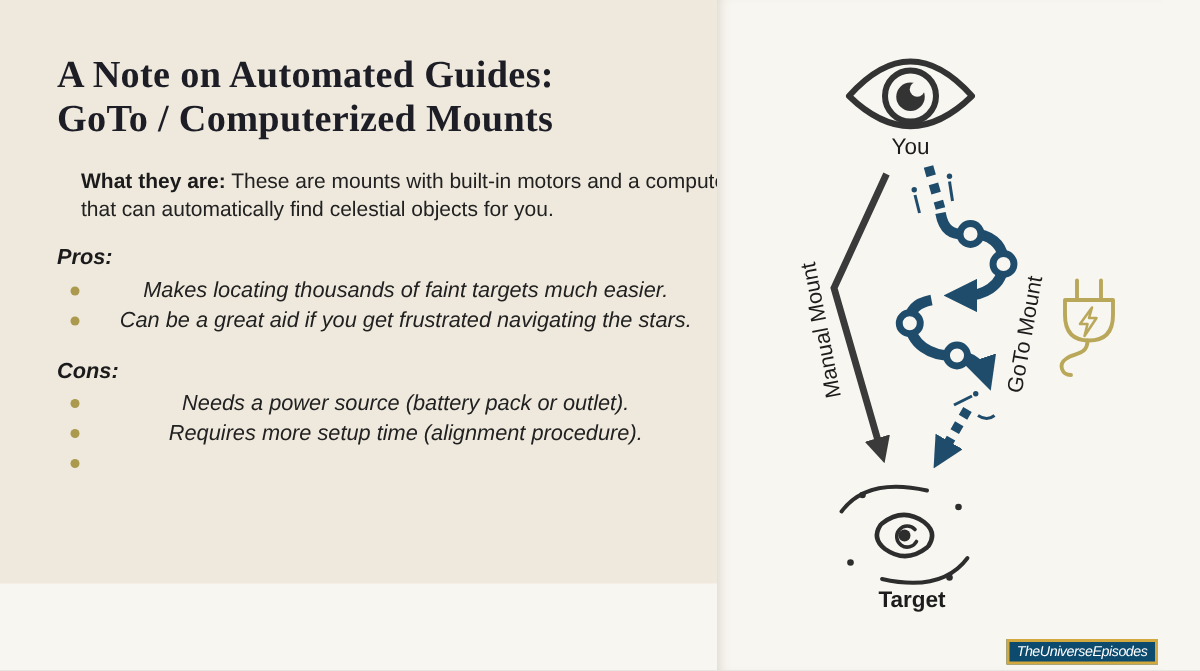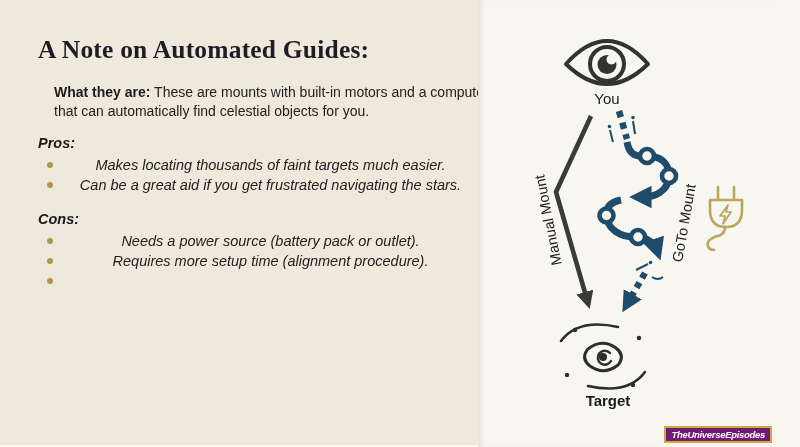--- a/index.html
+++ b/index.html
@@ -1,19 +1,19 @@
 <!DOCTYPE html>
 <html><head>
 <meta charset="utf-8">
 <style>
   html,body{margin:0;padding:0;background:#ddd;}
   .stage{position:relative;width:800px;height:447px;overflow:hidden;
          font-family:"Liberation Sans",sans-serif;background:#f8f6f0;}
   
-  .left-panel{position:absolute;left:0;top:0;width:503px;height:445px;
+  .left-panel{position:absolute;left:0;top:0;width:503px;height:389px;
               background:#efe9dd;box-sizing:border-box;
               padding:36px 24px 0 38px;color:#222;}
   .title{font-family:"Liberation Serif",serif;font-weight:600;color:#1d1d26;
          font-size:25.5px;line-height:1.12;letter-spacing:.2px;margin:0 0 18px 0;}
   .title span{display:block;}
   .para{width:437px;font-size:14px;line-height:1.38;margin:0 0 13px 16px;color:#212121;}
   .para b{font-weight:700;color:#1b1b1b;}
   .list-block{margin:0 0 15px 0;font-style:italic;}
   .list-head{font-size:14.5px;font-weight:700;color:#1b1b1b;line-height:1.3;}
   ul.plist{list-style:none;margin:2px 0 0 0;padding:0;text-align:center;}
@@ -24,32 +24,33 @@
   
   .right-panel{position:absolute;left:478px;top:0;width:297px;height:447px;
                background:#f8f6f0;box-shadow:inset 7px 0 9px -7px rgba(90,80,60,.25);}
   .right-panel svg{position:absolute;left:0;top:0;}
   .lbl{position:absolute;color:#1c1c1c;font-size:15px;white-space:nowrap;
        transform:translate(-50%,-50%);}
   .lbl.rot-manual{transform:translate(-50%,-50%) rotate(-101deg);font-size:14.5px;}
   .lbl.rot-goto{transform:translate(-50%,-50%) rotate(-80deg);font-size:14.5px;}
   .watermark{position:absolute;right:3px;top:426px;height:17px;padding:0 5px;
              display:flex;align-items:center;justify-content:center;
-             background:#701a75;border:2px solid #d1a93f;box-sizing:border-box;
-             color:#fff;font-size:9.5px;font-style:italic;font-weight:700;
+             background:#0c4a6e;border:2px solid #d1a93f;box-sizing:border-box;
+             color:#fff;font-size:9.5px;font-style:italic;font-weight:400;
              letter-spacing:-.3px;}
 </style>
 </head>
 <body>
 
 <div class="stage">
 
   <div class="left-panel">
     <h1 class="title">
       <span>A Note on Automated Guides:</span>
+      <span>GoTo / Computerized Mounts</span>
     </h1>
 
     <p class="para"><b>What they are:</b> <span>These are mounts with built-in motors and a computer that can automatically find celestial objects for you.</span></p>
 
 
     <div class="list-block">
       <div class="list-head">Pros:</div>
       <ul class="plist">
         <li><span class="dot"></span><span>Makes locating thousands of faint targets much easier.</span></li>
         <li><span class="dot"></span><span>Can be a great aid if you get frustrated navigating the stars.</span></li>

